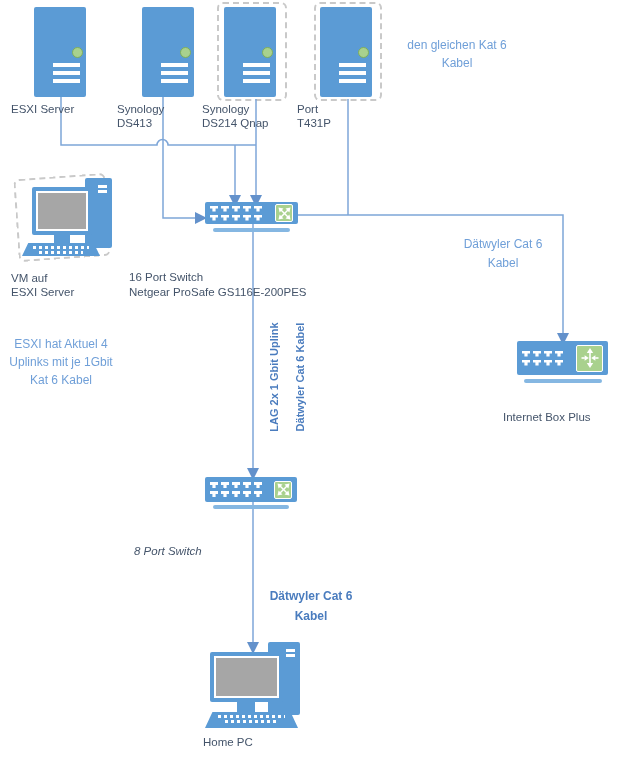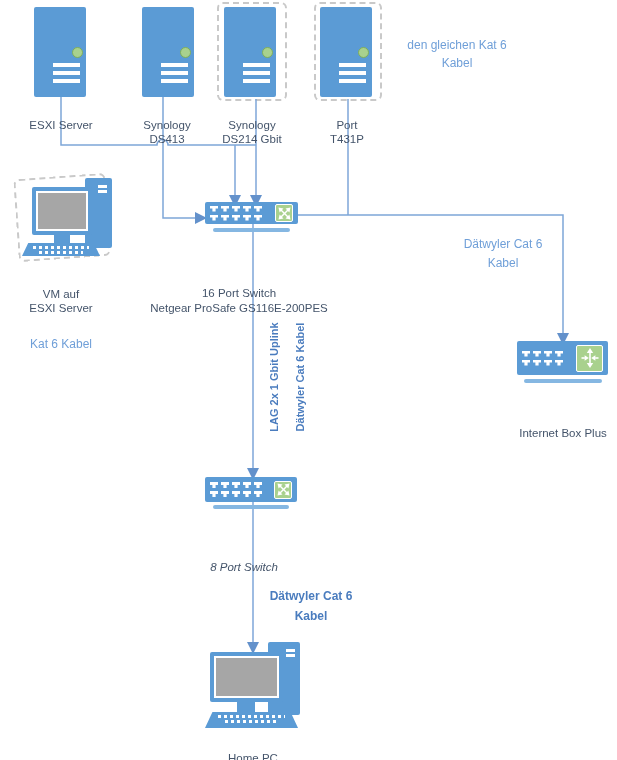--- a/index.html
+++ b/index.html
@@ -36,22 +36,22 @@
                    background:#a6a6a6;border:2px solid #fff;}
   .stand{position:absolute;background:#5b9bd5;z-index:3;}
   .keyboard{position:absolute;background:#5b9bd5;z-index:3;
             clip-path:polygon(8% 0,92% 0,100% 100%,0 100%);}
   .keyboard .keys{position:absolute;left:14%;right:14%;top:3px;height:3px;
             background:repeating-linear-gradient(90deg,#fff 0 3px,transparent 3px 6px);}
   .keyboard .keys2{position:absolute;left:22%;right:22%;top:8px;height:3px;
             background:repeating-linear-gradient(90deg,#fff 0 3px,transparent 3px 6px);}
 
   
-  .lbl{position:absolute;text-align:center;font-size:11.5px;line-height:14px;
-       color:#44546a;z-index:4;margin-top:16px;}
+  .lbl{position:absolute;font-size:11.5px;line-height:14px;
+       color:#44546a;z-index:4;}
   .lbl span{display:block;}
   .note{position:absolute;text-align:center;font-size:12px;line-height:18px;
         color:#6f9fd8;z-index:4;}
   .note span{display:block;}
   .note.bold{font-weight:bold;color:#4a7cbe;line-height:20px;}
   .vtext{position:absolute;width:130px;height:14px;text-align:center;font-size:11px;
          font-weight:bold;color:#4a7cbe;transform:rotate(-90deg);white-space:nowrap;z-index:4;}
 </style>
 </head>
 <body>
@@ -116,21 +116,21 @@
   <div class="lbl" style="left:11px;top:102px;width:100px;">
     <span>ESXI Server</span>
       <span></span>
   </div>
   <div class="lbl" style="left:117px;top:102px;width:100px;">
     <span>Synology</span>
       <span>DS413</span>
   </div>
   <div class="lbl" style="left:202px;top:102px;width:100px;">
     <span>Synology</span>
-      <span>DS214 Gbit</span>
+      <span>DS214 Qnap</span>
   </div>
   <div class="lbl" style="left:297px;top:102px;width:100px;">
     <span>Port</span>
       <span>T431P</span>
   </div>
 
   <div class="note" style="left:392px;top:36px;width:130px;">
     <span>den gleichen Kat 6</span>
     <span>Kabel</span>
   </div>
@@ -146,20 +146,22 @@
   <div class="keyboard" style="left:22px;top:243px;width:78px;height:13px;">
     <span class="keys"></span>
       <span class="keys2"></span>
   </div>
   <div class="lbl" style="left:11px;top:271px;width:100px;">
     <span>VM auf</span>
       <span>ESXI Server</span>
   </div>
 
   <div class="note" style="left:0px;top:335px;width:122px;">
+    <span>ESXI hat Aktuel 4</span>
+    <span>Uplinks mit je 1Gbit</span>
     <span>Kat 6 Kabel</span>
   </div>
 
   <div class="switch" style="left:205px;top:202px;width:93px;height:22px;">
     <span class="ports p5">
       <i class="port"></i>
         <i class="port"></i>
         <i class="port"></i>
         <i class="port"></i>
         <i class="port"></i>

